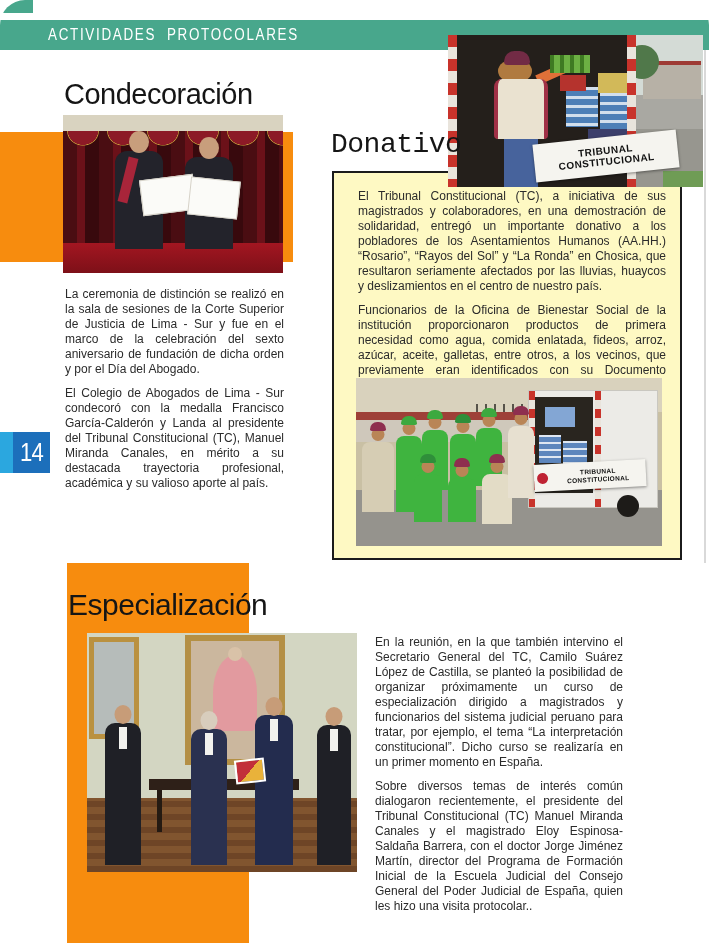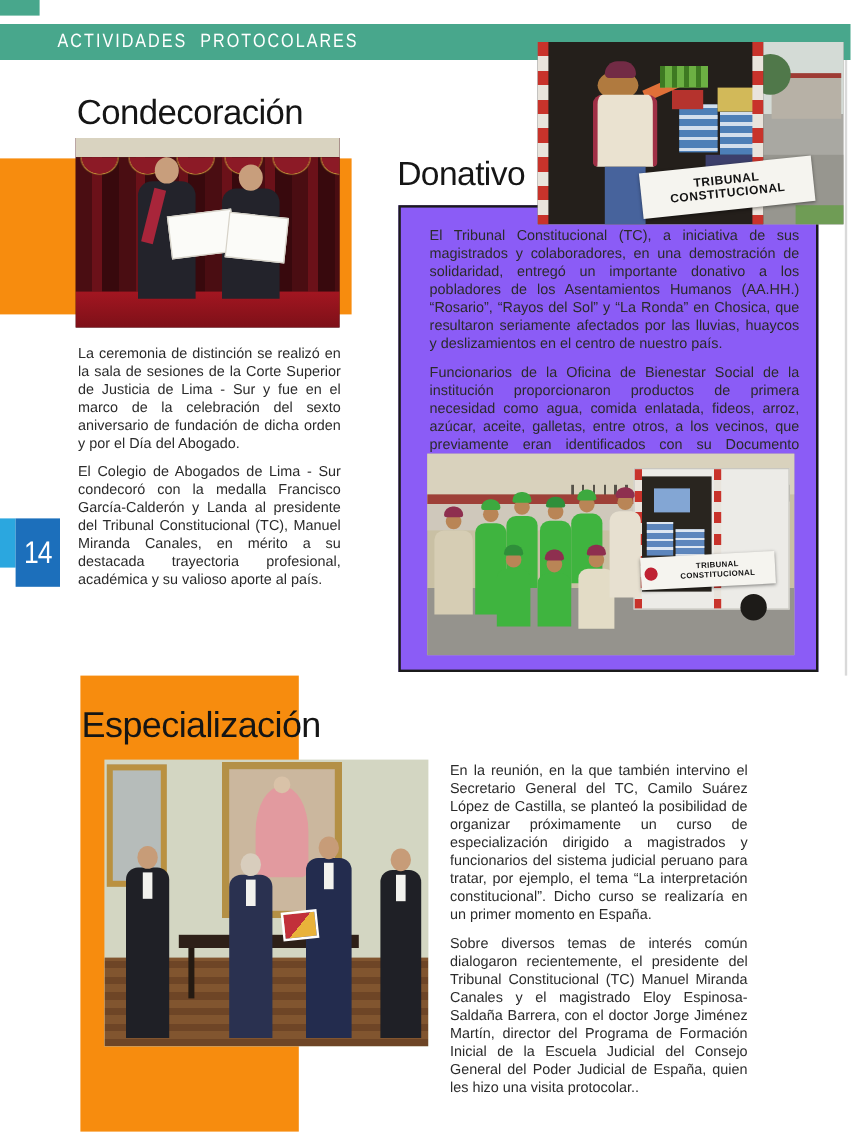--- a/index.html
+++ b/index.html
@@ -1,47 +1,47 @@
 <!DOCTYPE html>
 <html><head>
 <meta charset="utf-8">
 <style>
   html,body{margin:0;padding:0;background:#ffffff;}
   .page{position:relative;width:709px;height:945px;background:#fff;overflow:hidden;
-        font-family:"Liberation Sans",sans-serif;color:#262626;}
+        font-family:"Liberation Sans",sans-serif;color:#262626;border-radius:25px;}
 
   
   .corner-square{position:absolute;left:0;top:0;width:33px;height:13px;background:#48a78c;}
   .header-bar{position:absolute;left:0;top:20px;width:709px;height:30px;background:#48a78c;z-index:1;}
   .header-title{position:absolute;left:48px;top:0;line-height:30px;color:#fff;
     font-size:16px;letter-spacing:2px;white-space:pre;transform:scaleX(.84);transform-origin:left center;}
 
   
   .sec-heading{position:absolute;margin:0;font-weight:400;color:#151515;letter-spacing:-.5px;z-index:4;}
   .h-cond{left:64px;top:78px;font-size:29px;}
-  .h-don{left:331px;top:129px;font-size:28px;}
+  .h-don{left:331px;top:129px;font-size:28px;font-family:Liberation Mono, monospace;}
   .h-esp{left:68px;top:588px;font-size:30px;text-align:center;}
   .bodytext p{margin:0 0 9px 0;font-size:12px;line-height:15px;text-align:justify;color:#2b2b2b;}
 
   .cond-text{position:absolute;left:65px;top:287px;width:219px;z-index:4;}
   .esp-text{position:absolute;left:375px;top:635px;width:248px;z-index:4;}
 
   
   .orange-1{position:absolute;left:0;top:132px;width:293px;height:130px;background:#f78c0e;z-index:1;}
   .orange-2{position:absolute;left:67px;top:563px;width:182px;height:380px;background:#f78c0e;z-index:1;}
 
   
   .page-tab{position:absolute;left:0;top:432px;height:41px;z-index:4;}
   .tab-light{position:absolute;left:0;top:0;width:13px;height:41px;background:#2ba7df;}
-  .tab-dark{position:absolute;left:13px;top:0;width:37px;height:57px;background:#1c6fbb;
+  .tab-dark{position:absolute;left:13px;top:0;width:37px;height:41px;background:#1c6fbb;
             display:flex;align-items:center;justify-content:center;}
   .tab-dark span{color:#fff;font-size:26px;letter-spacing:-1px;transform:scaleX(.85);}
 
   
-  .don-box{position:absolute;left:332px;top:171px;width:346px;height:385px;border:2px solid #1b1b1b;z-index:2;background:#8b5cf6;}
+  .don-box{position:absolute;left:332px;top:171px;width:346px;height:385px;border:2px solid #1b1b1b;z-index:2;background:#fef9c3;}
   .don-text{position:absolute;left:24px;top:16px;width:308px;}
 
   
   .photo{position:absolute;overflow:hidden;background:#888;}
   .banner{position:absolute;background:#f5f4ef;color:#111;font-weight:bold;text-align:center;
           display:flex;align-items:center;justify-content:center;box-shadow:0 1px 3px rgba(0,0,0,.45);}
 
   
   .photo-cond{left:63px;top:115px;width:220px;height:158px;z-index:3;background:#4a0d12;}
   .pc-ceiling{position:absolute;left:0;top:0;width:100%;height:16px;background:#d9d3c0;}

